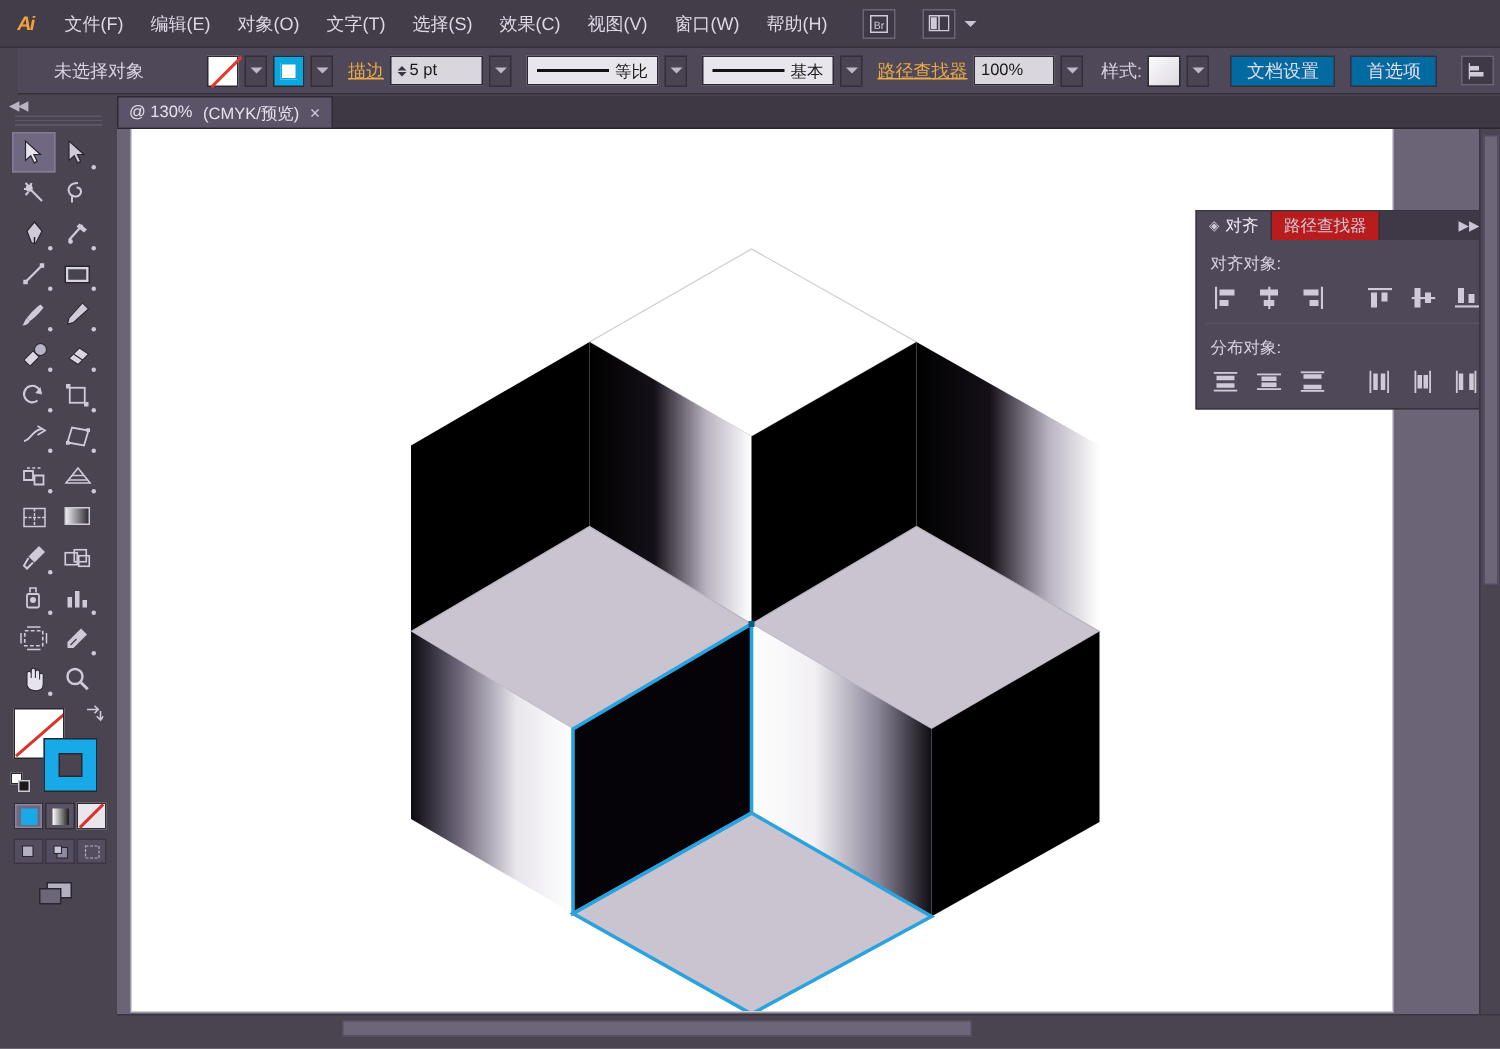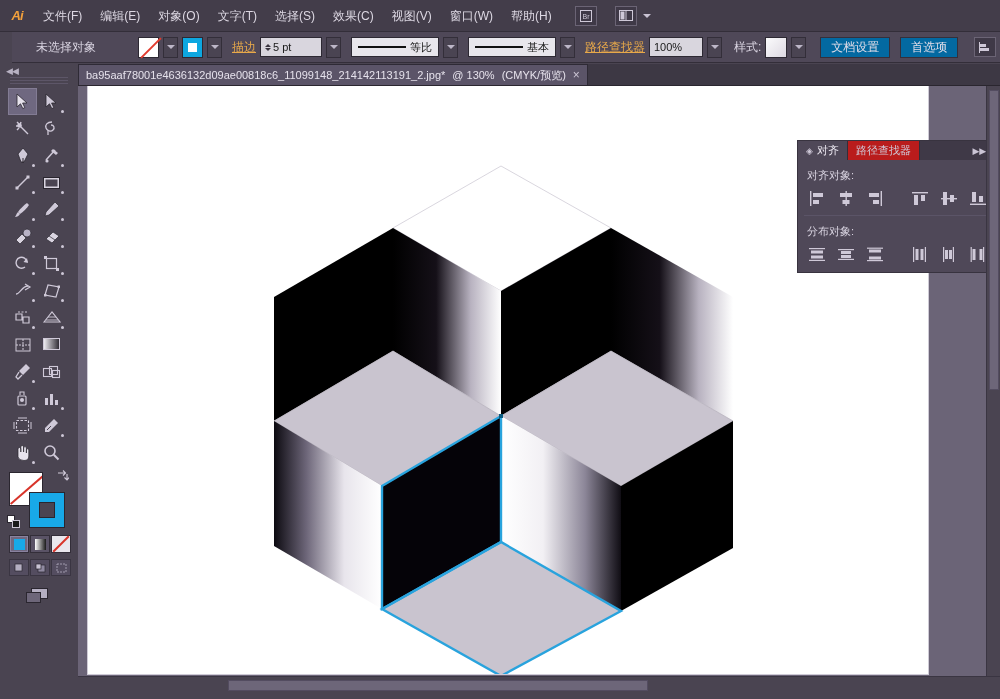--- a/index.html
+++ b/index.html
@@ -360,21 +360,20 @@
             <rect x="1" y="6" width="9" height="3" fill="#cfc9d8"></rect>
             <line x1="0.5" y1="0" x2="0.5" y2="11" stroke="#cfc9d8"></line>
           </svg>
       </div>
       <span class="arr-dn"></span>
     </div>
   </div>
 
   <div class="tabbar">
     <div class="doctab">
-      <span>ba95aaf78001e4636132d09ae00818c6_11099148_214142113191_2.jpg*</span>
       <span>@ 130%</span>
       <span>(CMYK/预览)</span>
       <span class="tab-close">×</span>
     </div>
   </div>
 
   <div class="toolbox">
     <div class="tb-grip">◀◀</div>
     <div class="tb-handle"></div>
 

